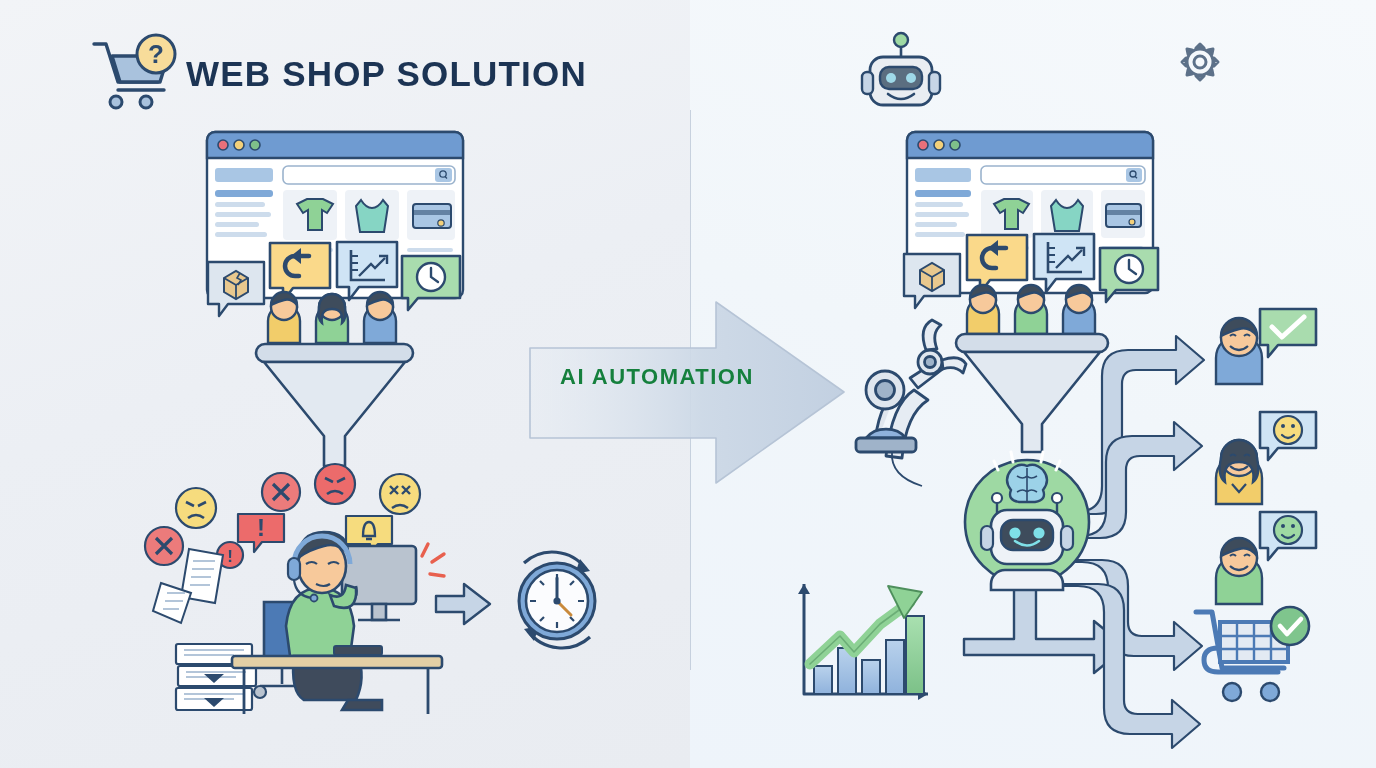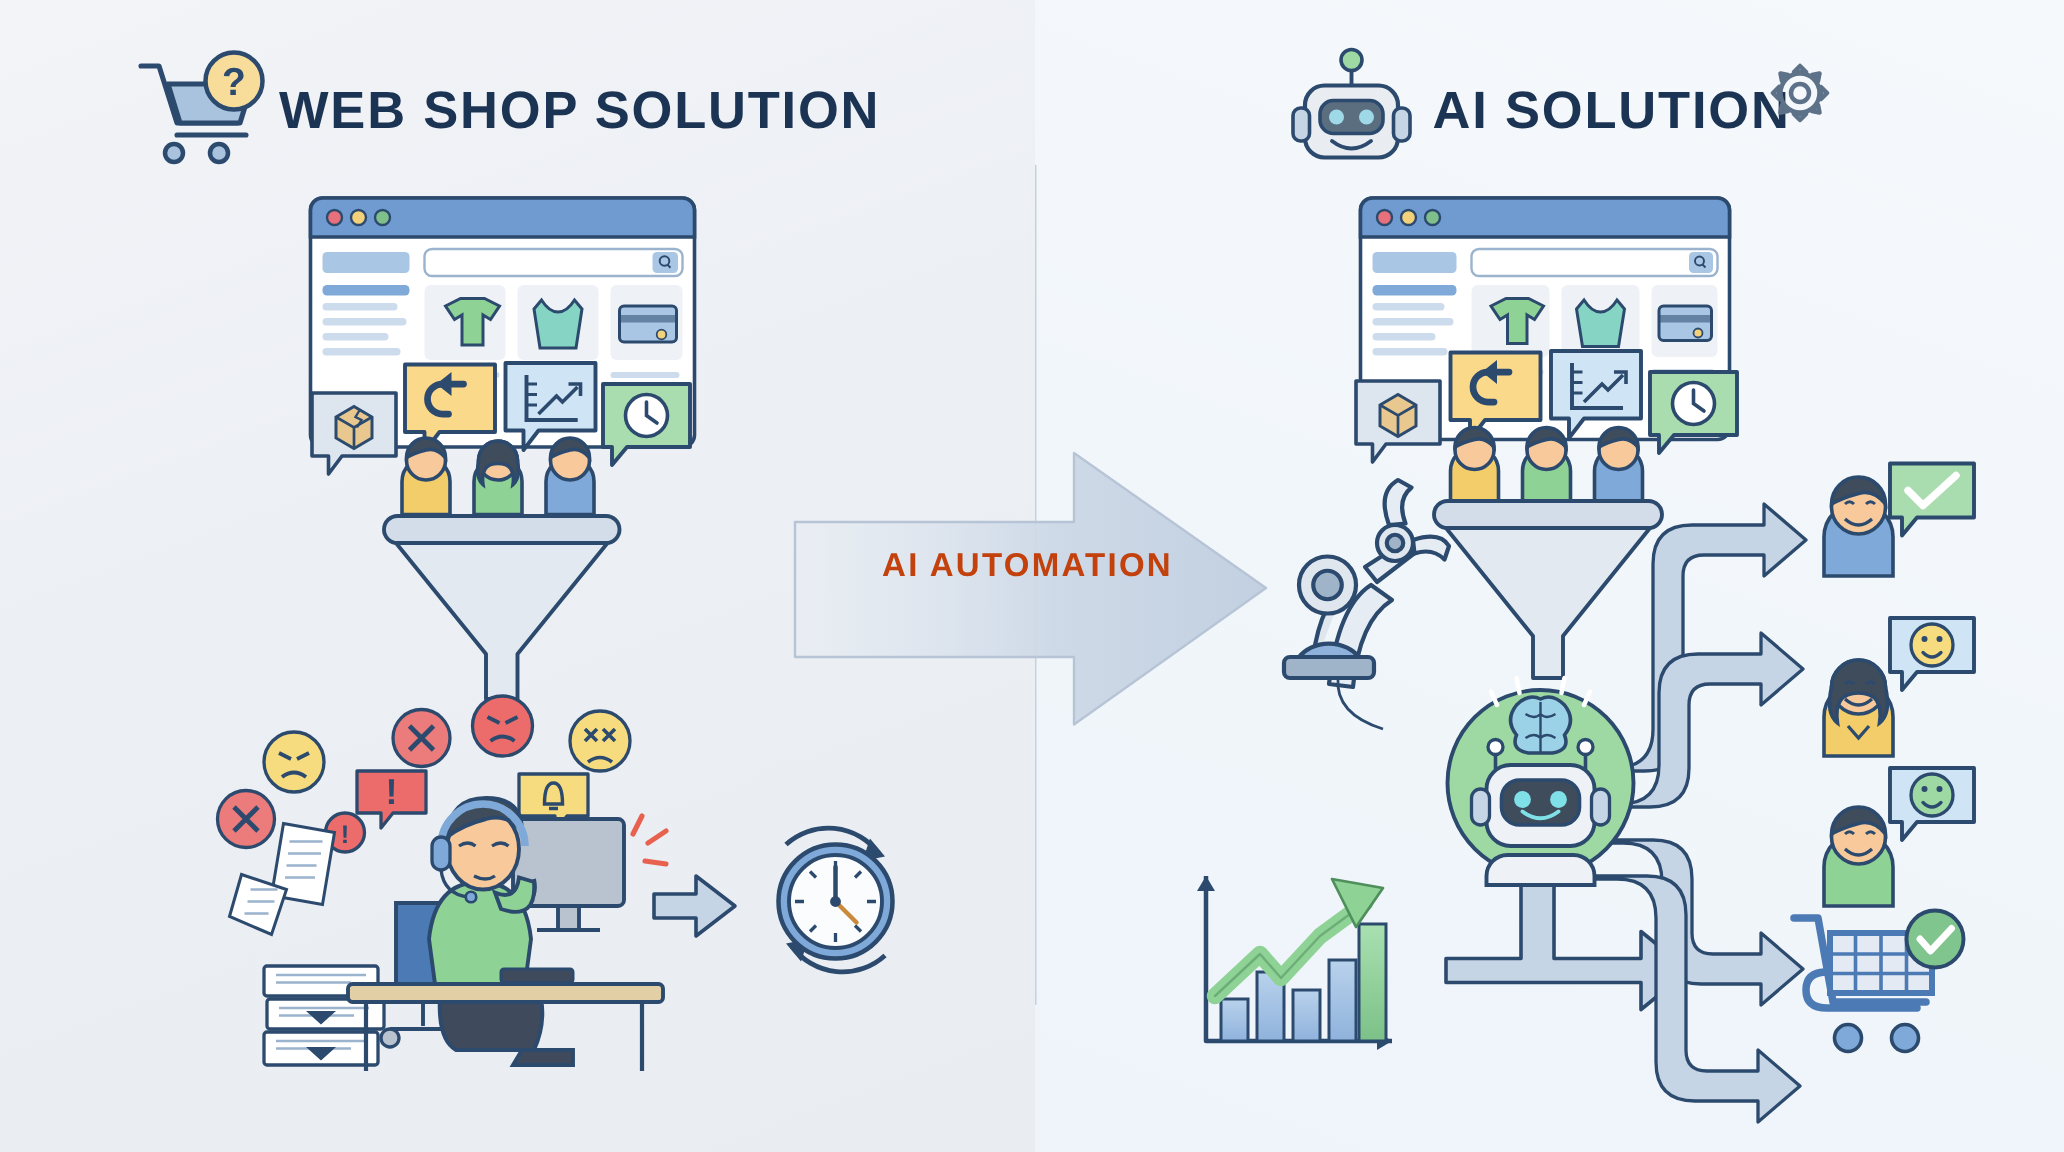--- a/index.html
+++ b/index.html
@@ -16,22 +16,22 @@
     background:linear-gradient(200deg,#f6f9fc 0%,#f1f6fa 50%,#eef4fa 100%);}
   .divider{position:absolute;left:690px;top:110px;width:1px;height:560px;
     background:#b8c4d4;opacity:.75;}
 
   .title{position:absolute;font-weight:bold;color:#1c3454;
     letter-spacing:1.2px;white-space:nowrap;}
   .title-left{left:186px;top:54px;font-size:35px;}
   .title-right{left:955px;top:54px;font-size:35px;}
 
   .auto-label{position:absolute;left:560px;top:364px;width:250px;
-    text-align:center;font-size:22px;font-weight:bold;letter-spacing:1.5px;
-    color:#c2410c;z-index:6;white-space:nowrap;}
+    font-size:22px;font-weight:bold;letter-spacing:1.5px;
+    color:#15803d;z-index:6;white-space:nowrap;}
 
   svg{display:block;overflow:visible;}
   .abs{position:absolute;}
 </style>
 </head>
 <body>
 
 <div id="stage">
 
   <div class="bg-left"></div>
@@ -256,21 +256,20 @@
     <path d="M41 15 v10" stroke="#2c4a6e" stroke-width="2.6"></path>
     <rect x="10" y="25" width="62" height="48" rx="13" fill="#e9edf2" stroke="#2c4a6e" stroke-width="2.8"></rect>
     <rect x="2" y="40" width="11" height="22" rx="5" fill="#c6d5e6" stroke="#2c4a6e" stroke-width="2.4"></rect>
     <rect x="69" y="40" width="11" height="22" rx="5" fill="#c6d5e6" stroke="#2c4a6e" stroke-width="2.4"></rect>
     <rect x="20" y="35" width="42" height="22" rx="9" fill="#5b6e80" stroke="#2c4a6e" stroke-width="2.4"></rect>
     <circle cx="31" cy="46" r="5" fill="#9fd9e8"></circle>
     <circle cx="51" cy="46" r="5" fill="#9fd9e8"></circle>
     <path d="M28 62 q13 10 26 0" fill="none" stroke="#2c4a6e" stroke-width="2.6" stroke-linecap="round"></path>
   </svg>
 
-  <div class="title title-right">AI SOLUTION</div>
 
   <svg class="abs" style="left:1176px;top:38px;" width="48" height="48" viewBox="0 0 48 48">
     <g fill="none" stroke="#5d7189" stroke-width="3" stroke-linejoin="round">
       <path d="M24 6 l4 4 h-8z M24 42 l-4-4h8z M6 24 l4-4v8z M42 24 l-4 4v-8z
                M11 11 l5 1 l-4 4z M37 37 l-5-1 l4-4z M37 11 l-1 5 l-4-4z M11 37 l1-5 l4 4z"></path>
       <circle cx="24" cy="24" r="13"></circle>
       <circle cx="24" cy="24" r="6"></circle>
     </g>
   </svg>
 

